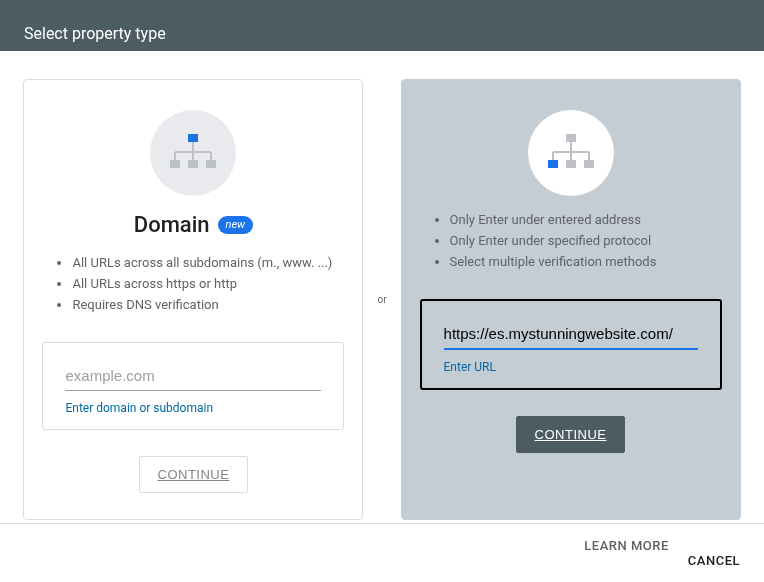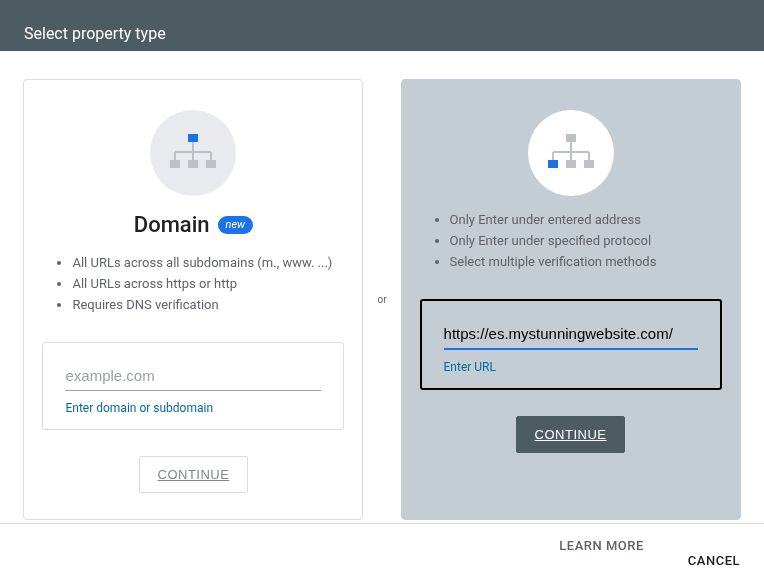--- a/index.html
+++ b/index.html
@@ -146,21 +146,21 @@
     align-self: center;
     padding: 0 14px;
     color: #5f6368;
     font-size: 10px;
   }
   .footer {
     border-top: 1px solid #dadce0;
     padding: 14px 24px;
     display: flex;
     justify-content: flex-end;
-    gap: 44px;
+    gap: 19px;
     font-size: 13px;
     letter-spacing: 0.5px;
     font-weight: 500;
     position: absolute;
     bottom: 0;
     left: 0;
     right: 0;
   }
   .footer-link { color: #5f6368; cursor: pointer; }
   .footer-link.strong { color: #202124; margin-top: 15px; }

